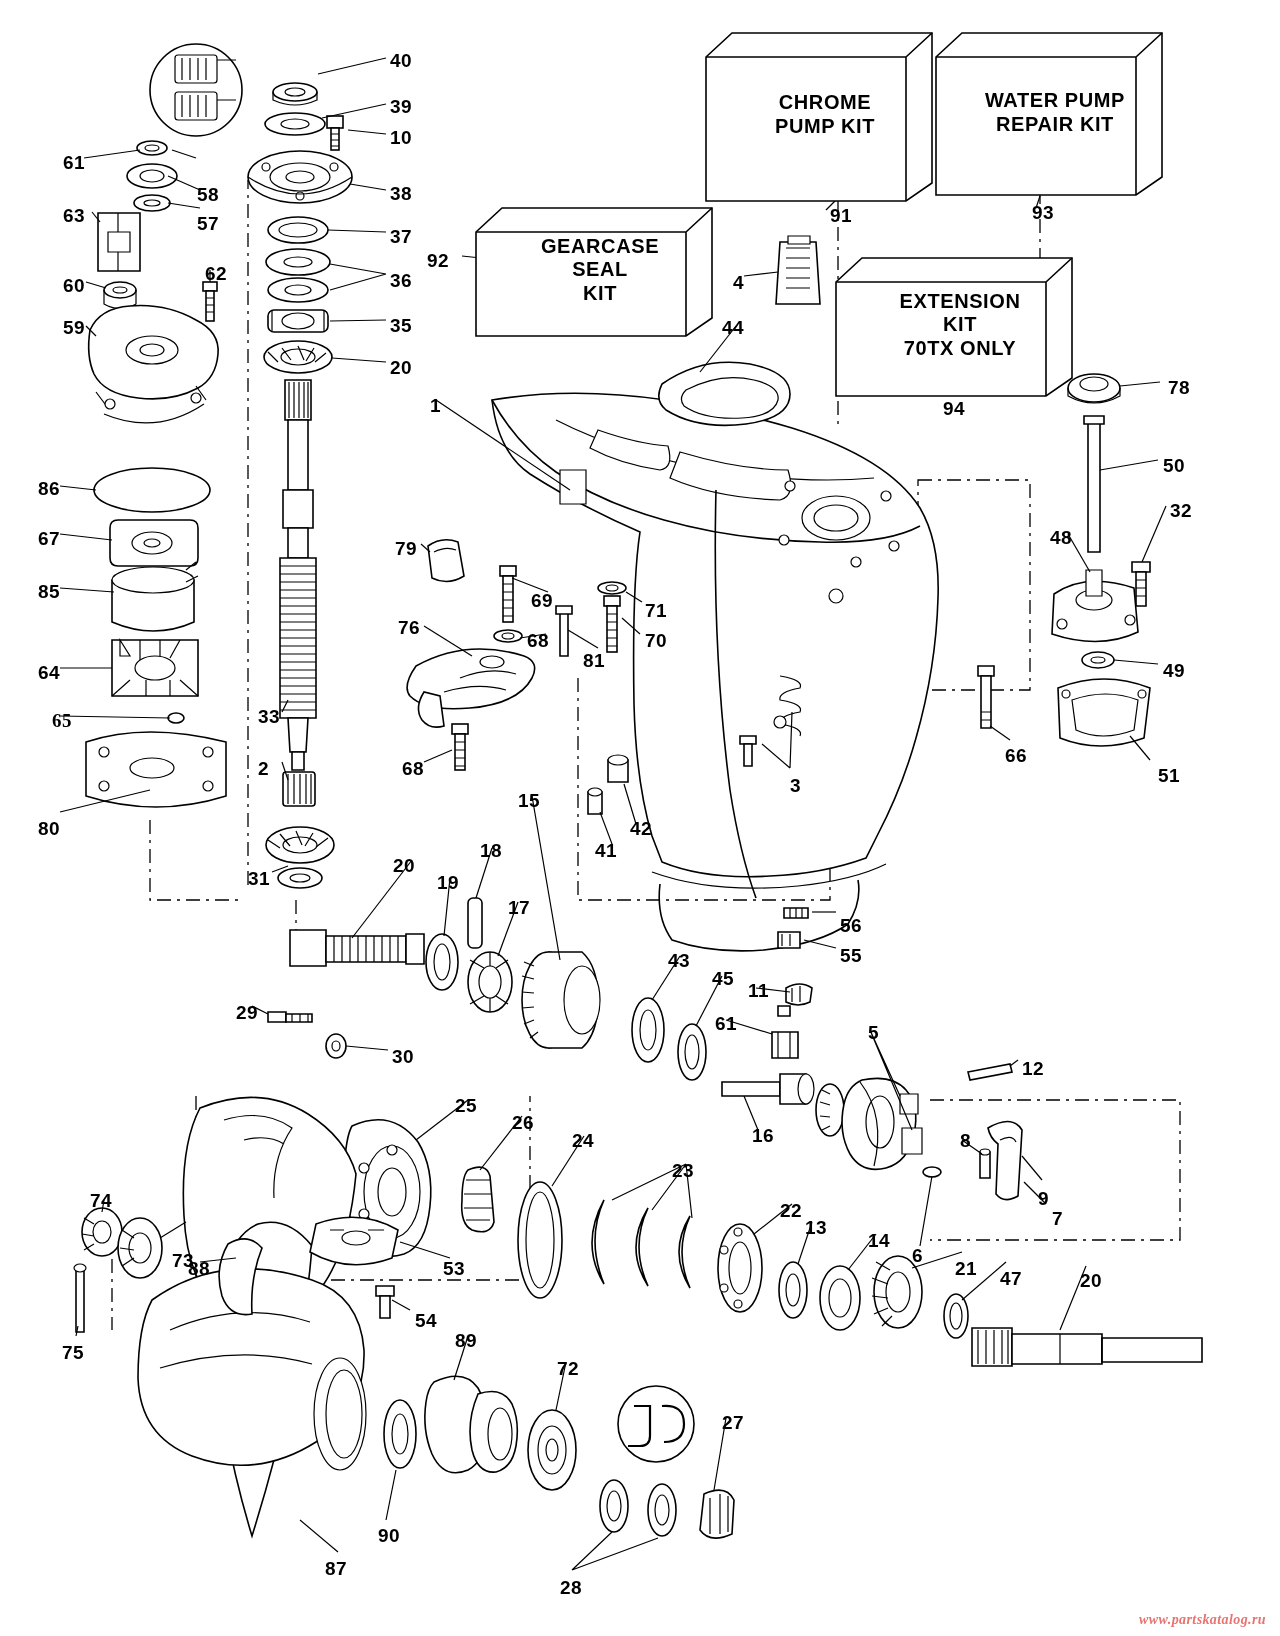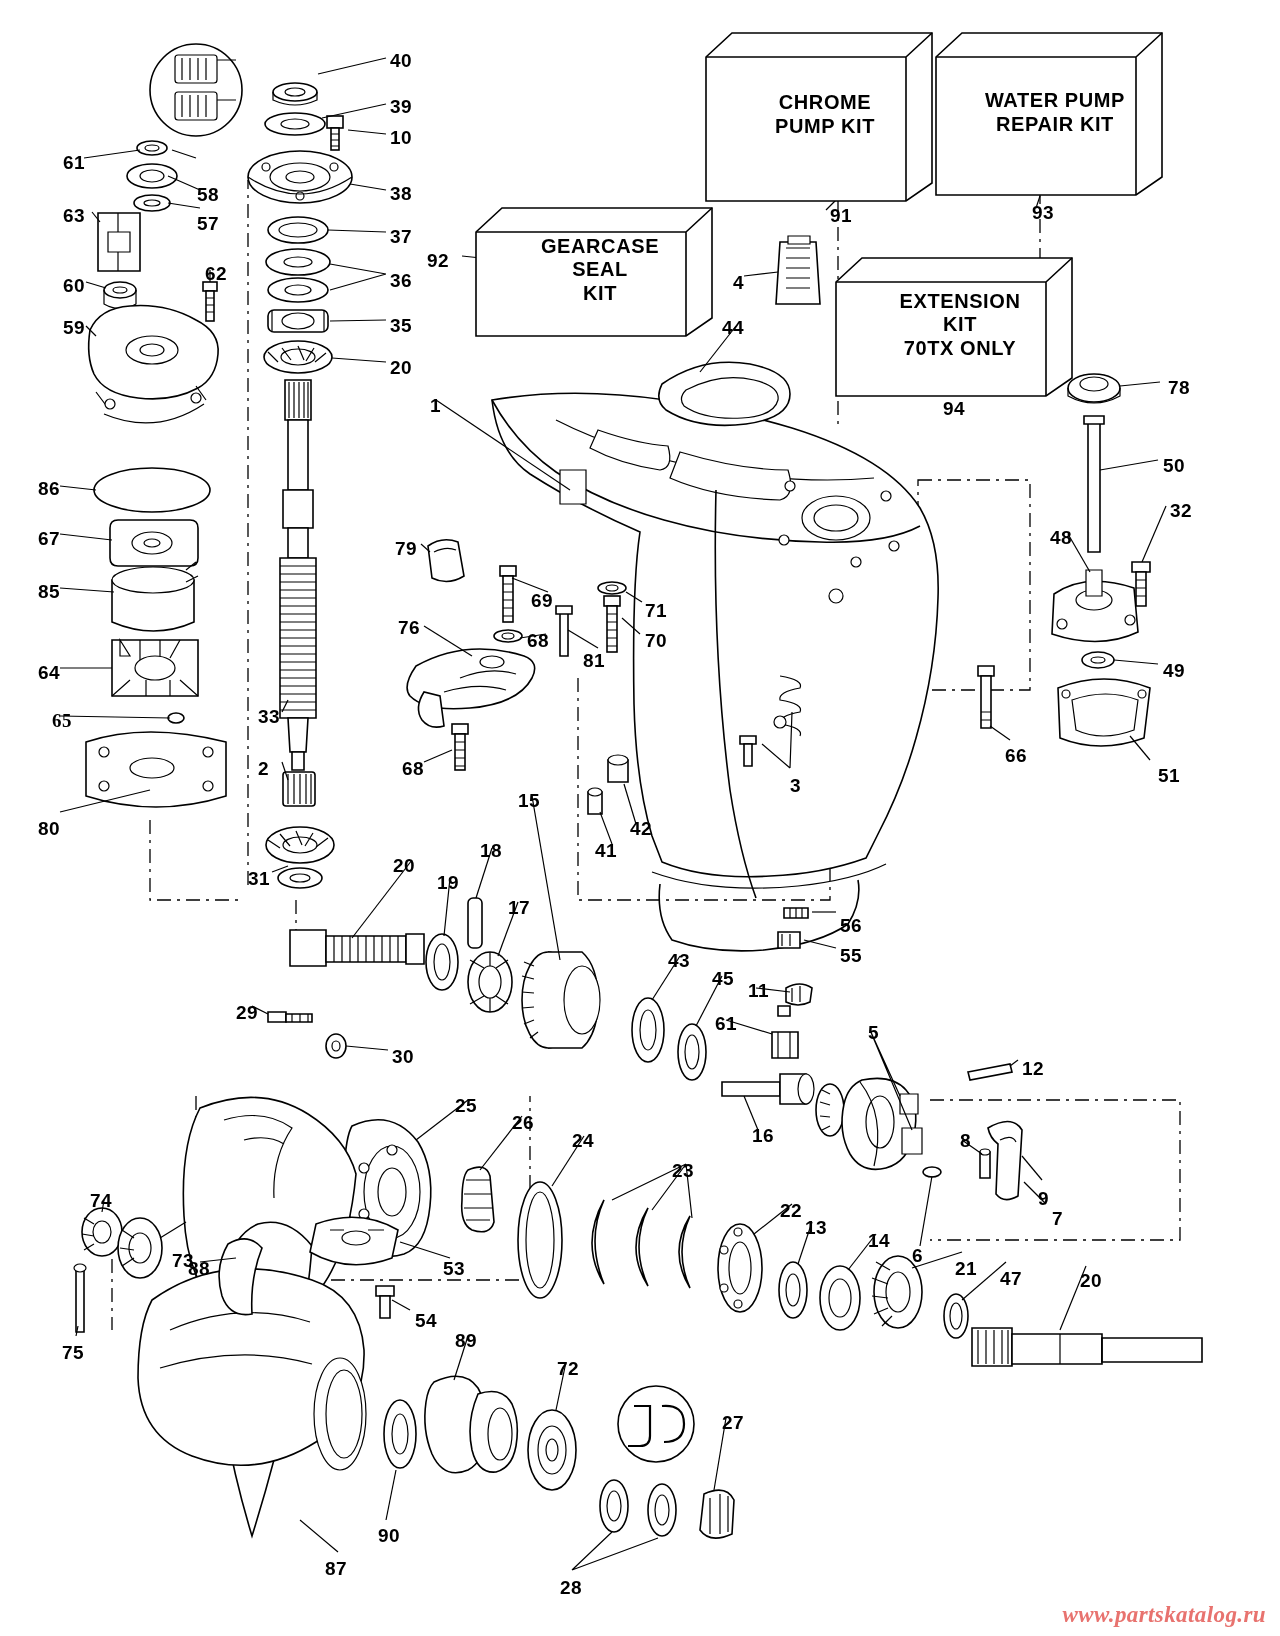--- a/index.html
+++ b/index.html
@@ -54,21 +54,21 @@
     line-height: 1.18;
     letter-spacing: 0.6px;
     color: #000;
     z-index: 2;
   }
   .watermark {
     position: absolute;
     right: 14px;
     bottom: 8px;
     font-family: "Liberation Serif", serif;
-    font-size: 23px;
+    font-size: 14px;
     font-style: italic;
     font-weight: bold;
     color: #e8736f;
     letter-spacing: 0.4px;
   }
 </style>
 </head>
 <body>
 
 <div id="page">

